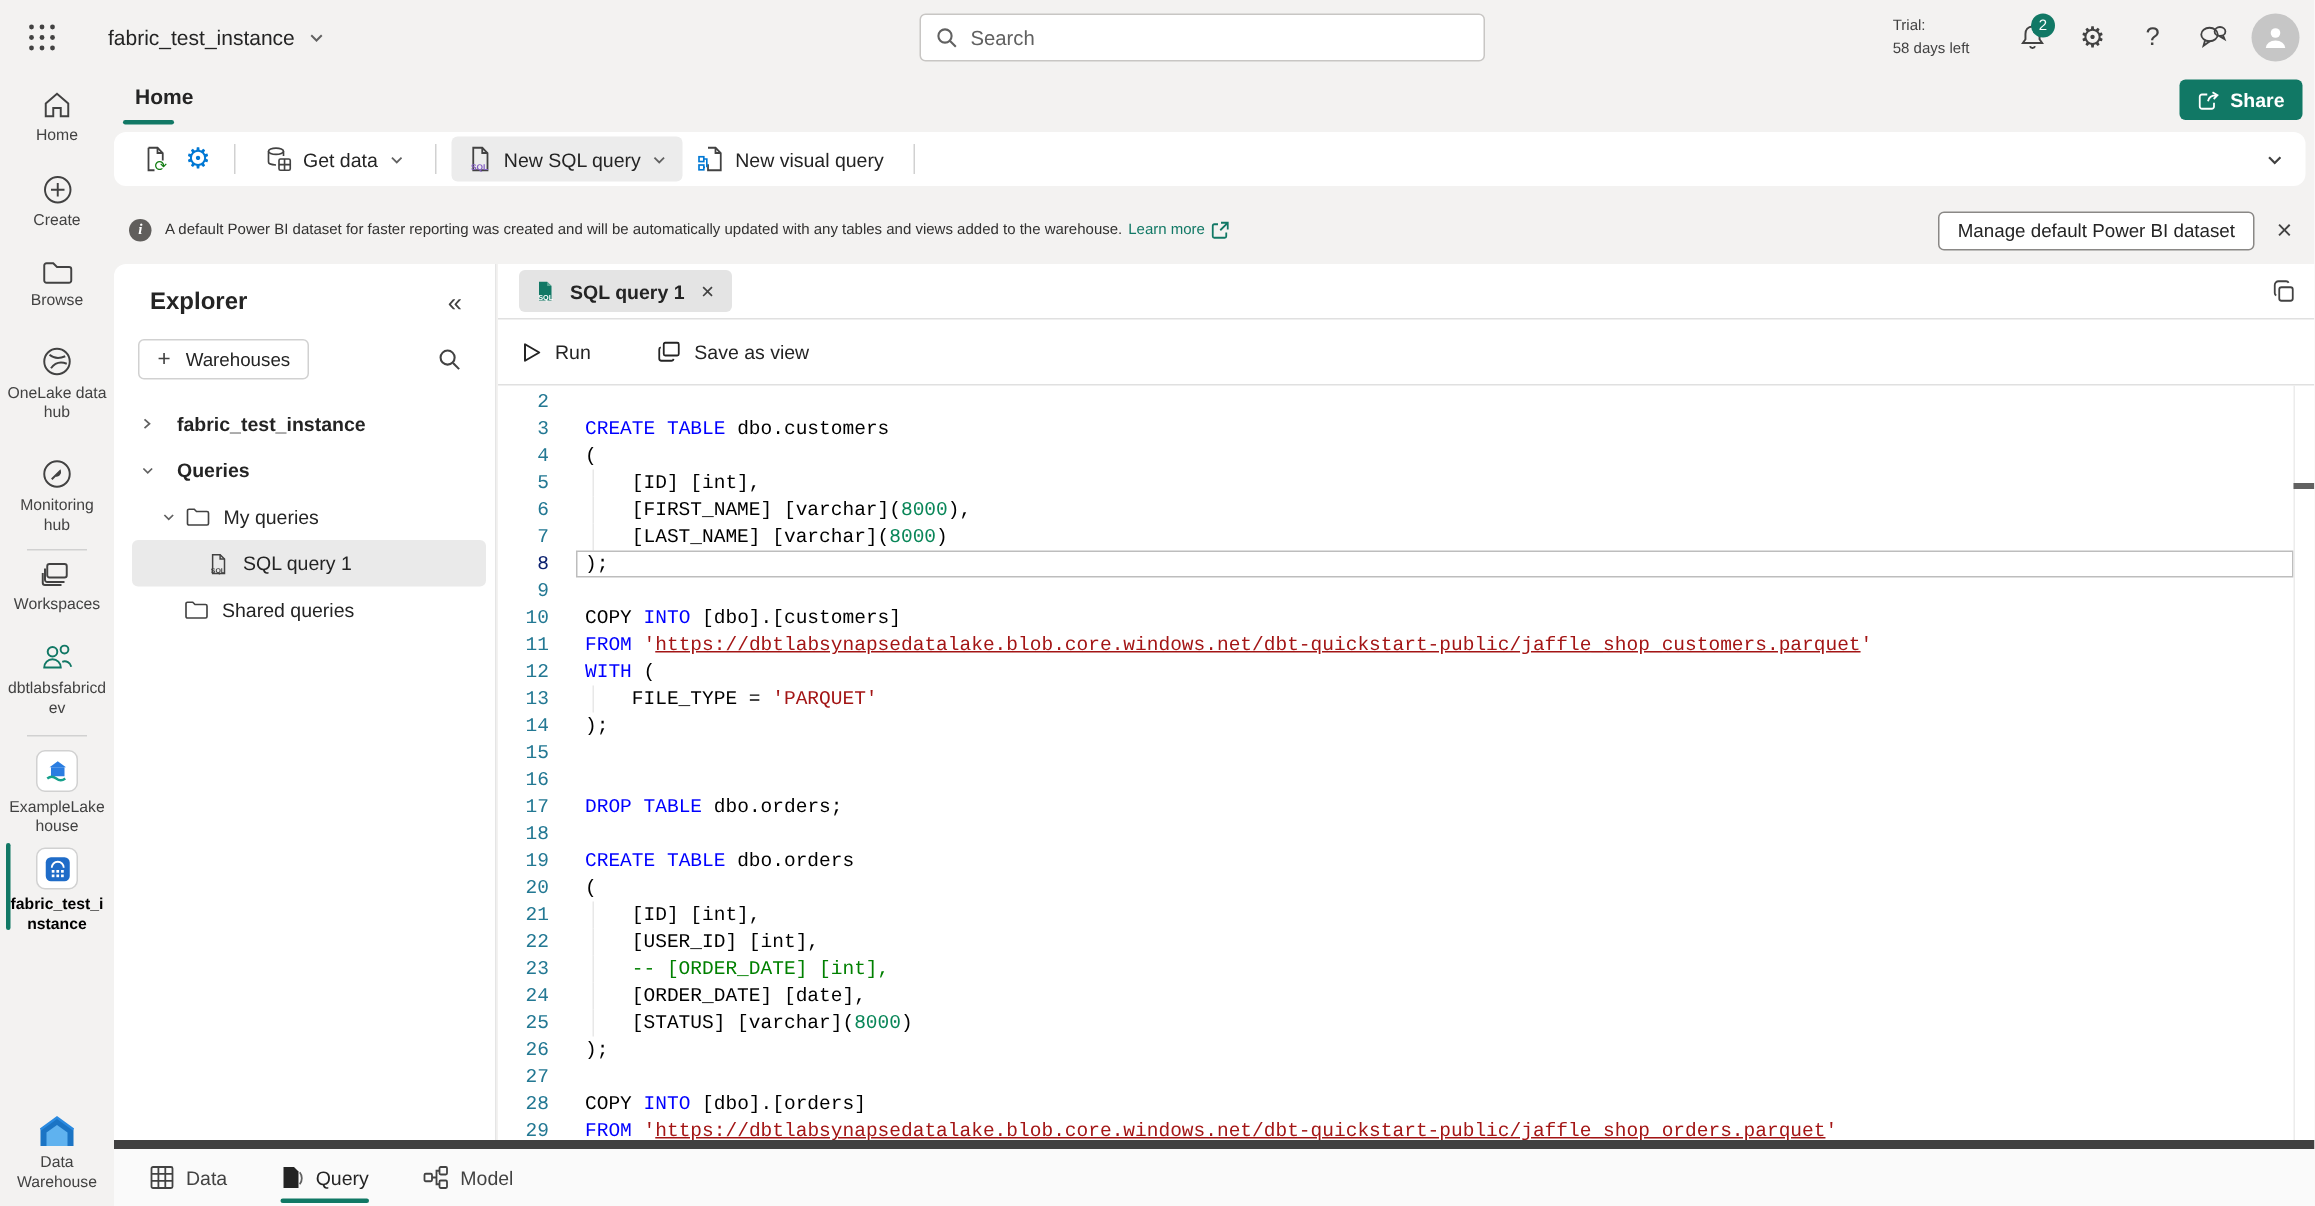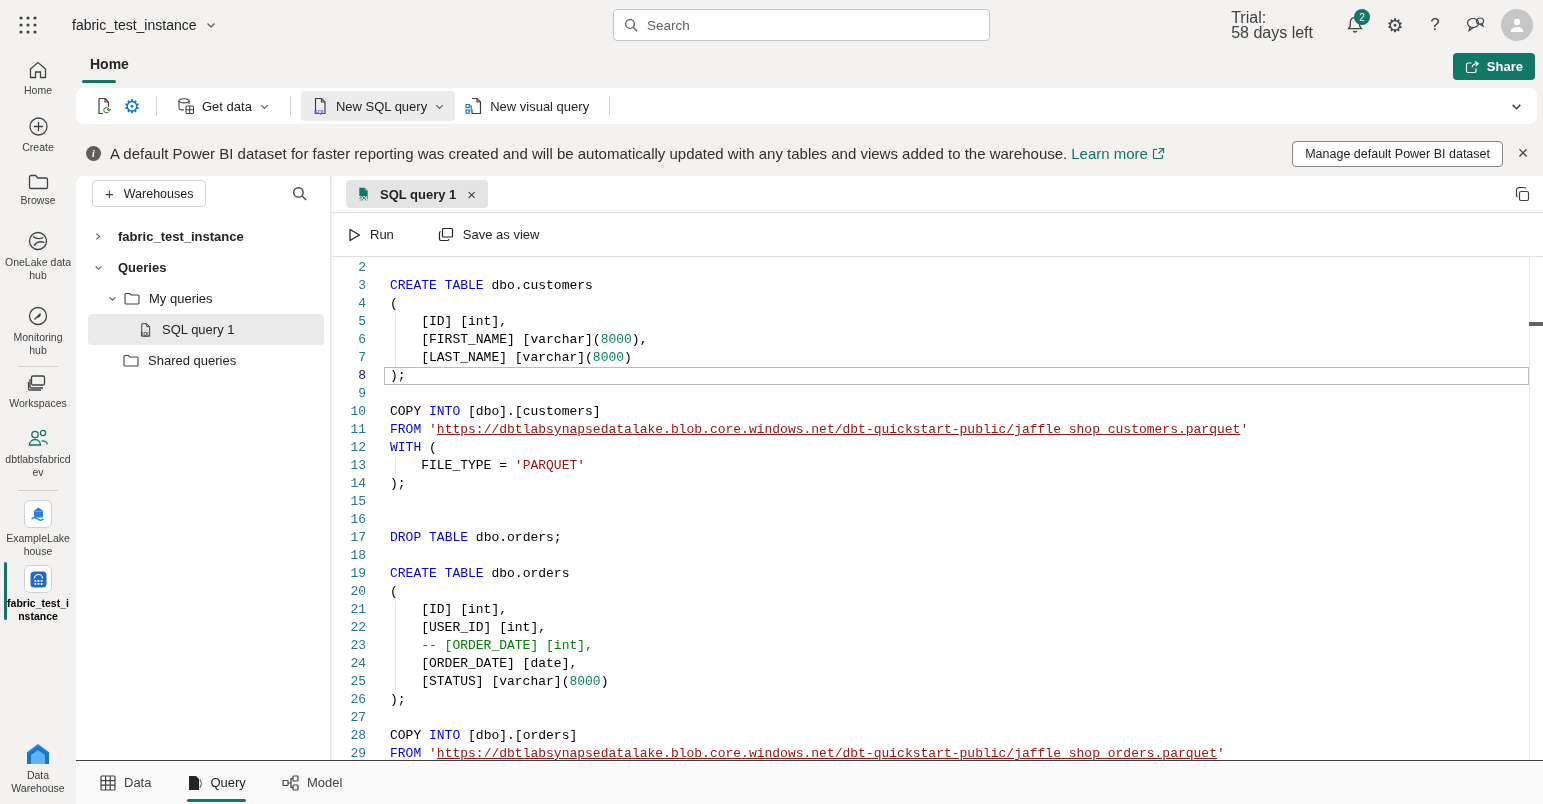--- a/index.html
+++ b/index.html
@@ -9,21 +9,21 @@
   .stage { position:absolute; inset:0; }
 
   
   .topbar { position:absolute; top:0; left:0; right:0; height:50px; display:flex; align-items:center; }
   .waffle { width:44px; height:50px; display:flex; align-items:center; justify-content:center; cursor:pointer; margin-left:6px;}
   .ws-switcher { display:flex; align-items:center; gap:8px; margin-left:22px; font-size:14px; cursor:pointer;}
   .searchbox { position:absolute; left:583px; top:9px; width:377px; height:32px; background:#fff; border:1px solid #c8c6c4; border-radius:4px; display:flex; align-items:center; padding:0 10px; gap:8px;margin-left:30px;}
   .searchbox input { border:none; outline:none; font-size:13.5px; flex:1; font-family:"Liberation Sans",sans-serif; color:#242424; background:transparent;}
   .searchbox input::placeholder { color:#616161; }
   .top-right { position:absolute; right:0; top:0; height:50px; display:flex; align-items:center; }
-  .trial { font-size:16px; line-height:15px; color:#424242; text-align:left; margin-right:22px; }
+  .trial { font-size:10px; line-height:15px; color:#424242; text-align:left; margin-right:22px; }
   .tb-icon { width:40px; height:40px; display:flex; align-items:center; justify-content:center; position:relative; cursor:pointer; color:#424242;}
   .badge { position:absolute; top:4px; right:5px; min-width:16px; height:16px; border-radius:8px; background:#117865; color:#fff; font-size:10px; display:flex; align-items:center; justify-content:center; padding:0 3px;}
   .glyph-gear { font-size:19px; color:#424242; line-height:1;}
   .glyph-help { font-size:17px; color:#424242; }
   .avatar { width:32px; height:32px; border-radius:50%; background:#c6c6c6; margin:0 10px 0 6px; display:flex; align-items:center; justify-content:center; cursor:pointer;}
 
   
   .header-row { position:absolute; top:50px; left:76px; right:0; height:34px; }
   .home-tab { position:absolute; left:8px; top:4px; font-size:14px; font-weight:700; padding:2px 6px 8px; cursor:pointer;}
   .home-underline { position:absolute; left:6px; bottom:1px; height:3px; width:34px; background:#117865; border-radius:2px;}
@@ -33,21 +33,21 @@
   .ribbon { position:absolute; top:88px; left:76px; right:6px; height:36px; background:#fff; border-radius:8px; display:flex; align-items:center; padding:0 14px; }
   .rb-iconbtn { width:28px; height:28px; display:flex; align-items:center; justify-content:center; border-radius:4px; cursor:pointer; }
   .rb-divider { width:1px; height:20px; background:#d1d1d1; margin:0 10px; }
   .rb-btn { display:flex; align-items:center; gap:7px; font-size:13px; padding:0 10px; height:30px; border-radius:4px; cursor:pointer; }
   .rb-btn.checked { background:#ececec; }
   .rb-chevron-end { margin-left:auto; cursor:pointer; }
 
   
   .banner { position:absolute; top:134px; left:76px; right:0; height:39px; display:flex; align-items:center; padding-left:10px; }
   .info-dot { width:15px; height:15px; border-radius:50%; background:#605e5c; color:#fff; font-size:10px; font-weight:700; font-family:"Liberation Serif",serif; font-style:italic; display:flex; align-items:center; justify-content:center; flex:none; margin-right:9px;}
-  .banner-text { font-size:15px; color:#323130; }
+  .banner-text { font-size:10px; color:#323130; }
   .learn-more { color:#117865; cursor:pointer; margin-left:4px; }
   .ext-ico { display:inline-block; vertical-align:-2px; margin-left:4px; }
   .manage-btn { position:absolute; right:40px; height:26px; background:#fff; border:1px solid #8a8886; border-radius:4px; font-size:12.5px; padding:0 12px; cursor:pointer; color:#242424; font-family:"Liberation Sans",sans-serif;}
   .banner-close { position:absolute; right:8px; font-size:18px; color:#424242; cursor:pointer; width:24px; text-align:center;}
 
   
   .rail { position:absolute; top:50px; left:0; width:76px; bottom:0; }
   .rail-item { position:absolute; left:0; width:76px; display:flex; flex-direction:column; align-items:center; gap:4px; cursor:pointer; }
   .rail-item .lbl { font-size:10.5px; line-height:13px; color:#424242; text-align:center; width:66px; word-break:break-all; }
   .rail-item .lbl.words { word-break:normal; }
@@ -87,21 +87,21 @@
   .code-line .lc { padding-left:24px; white-space:pre; position:relative; }
   .code-line .lc.guide::before { content:''; position:absolute; left:29px; top:0; bottom:0; width:1px; background:#e8e8e8; }
   .code-line.current::after { content:''; position:absolute; left:52px; right:14px; top:0; bottom:0; border:1px solid #bdbdbd; pointer-events:none; }
   .code-line.current .ln { color:#0b216f; }
   .tok-k { color:#0000ff; } .tok-p { color:#000000; } .tok-s { color:#a31515; }
   .tok-u { color:#a31515; text-decoration:underline; } .tok-n { color:#098658; } .tok-c { color:#008000; }
   .v-scroll { position:absolute; top:81px; right:0; bottom:0; width:14px; border-left:1px solid #ececec; }
   .scroll-marker { position:absolute; top:146px; right:0; width:14px; height:4px; background:#616161; }
 
   
-  .footer { position:absolute; left:76px; right:0; bottom:0; height:44px; background:#fafafa; border-top:1px solid #404040; display:flex; align-items:center; padding-left:24px; gap:36px; }
+  .footer { position:absolute; left:76px; right:0; bottom:0; height:44px; background:#fafafa; border-top:6px solid #404040; display:flex; align-items:center; padding-left:24px; gap:36px; }
   .f-tab { display:flex; align-items:center; gap:8px; font-size:13px; color:#424242; cursor:pointer; position:relative; height:100%; }
   .f-tab.active { color:#242424; font-weight:400; }
   .f-tab.active::after { content:''; position:absolute; left:0; right:0; bottom:2px; height:3px; border-radius:2px; background:#117865; }
 </style>
 </head>
 <body>
 
 <div class="stage">
 
   <div class="topbar">
@@ -336,20 +336,24 @@
       <svg width="24" height="21" viewBox="0 0 24 21">
         <path d="M12 1 L23 9 V20 H1 V9 Z" fill="#1b74c4"></path>
         <path d="M12 6 L19 11 V20 H5 V11 Z" fill="#5fb2ef"></path>
         <path d="M1 9 L12 1 L23 9" fill="none" stroke="#2a8ae0" stroke-width="1.5"></path>
       </svg>
       <span class="lbl words">Data Warehouse</span>
     </div>
   </div>
 
   <div class="explorer">
+    <div class="exp-head">
+      <span class="exp-title">Explorer</span>
+      <span class="exp-collapse">«</span>
+    </div>
     <div class="exp-actions">
       <button class="wh-btn">
         <span class="wh-plus">+</span>
         <span>Warehouses</span>
       </button>
       <span>
         <svg width="16" height="16" viewBox="0 0 15 15" fill="none" stroke="#424242" stroke-width="1.3">
             <circle cx="6" cy="6" r="4.4"></circle>
             <path d="M9.4 9.4 L13.2 13.2"></path>
           </svg>

